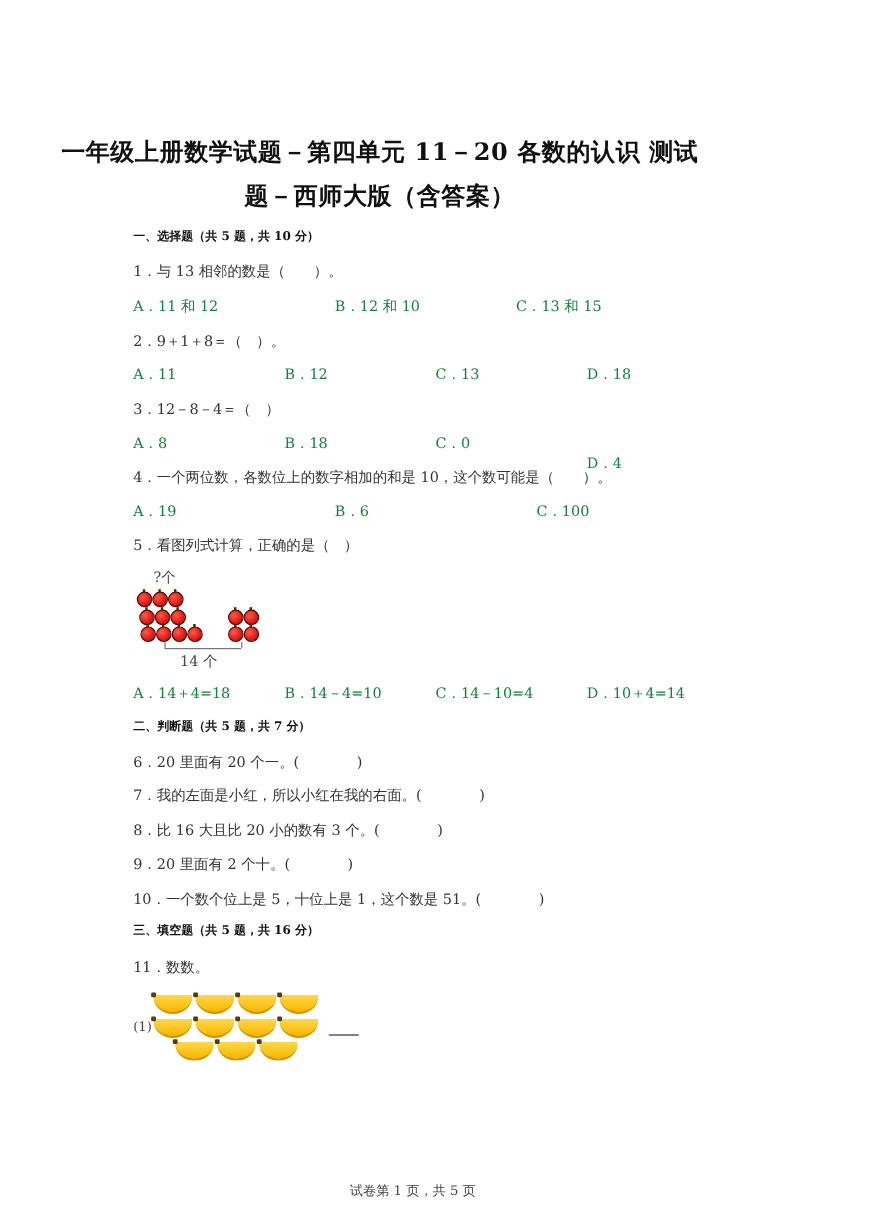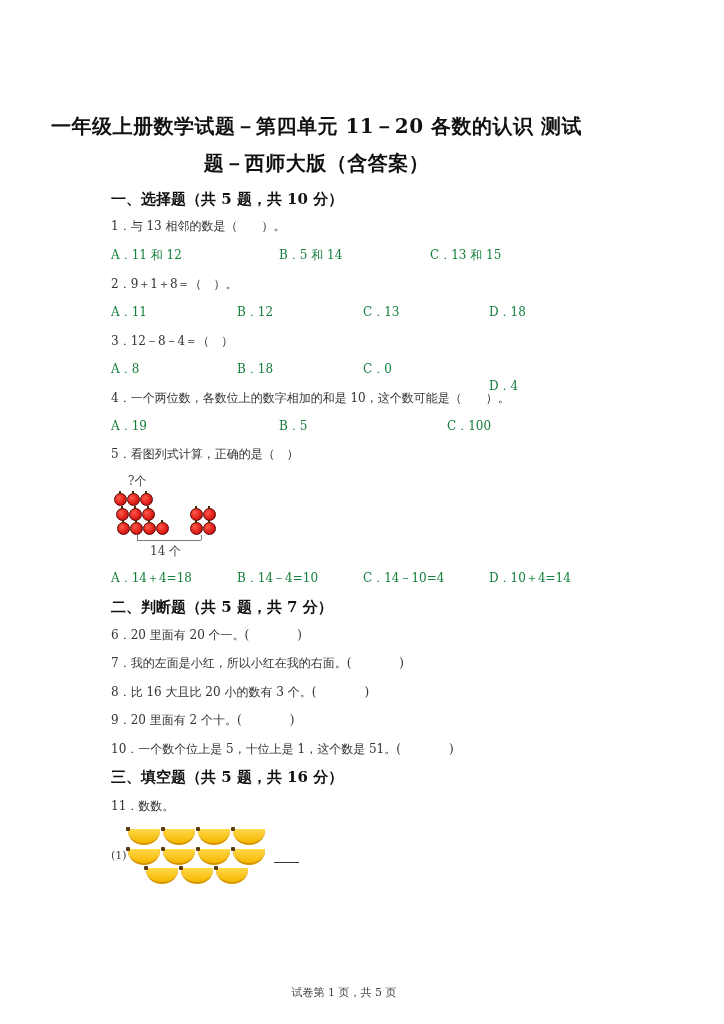--- a/index.html
+++ b/index.html
@@ -9,21 +9,21 @@
     color: #222;
   }
   .title {
     position: absolute; left: 0; width: 633px; text-align: center;
     font-size: 20px; font-weight: bold; color: #111; letter-spacing: 0.5px;
   }
   .line {
     position: absolute; left: 111px; font-size: 12px; color: #333; white-space: nowrap;
   }
   .section {
-    position: absolute; left: 111px; font-size: 15px; font-weight: bold; color: #111; white-space: nowrap;
+    position: absolute; left: 111px; font-size: 10px; font-weight: bold; color: #111; white-space: nowrap;
   }
   .opt { position: absolute; font-size: 12px; color: #15803d; white-space: nowrap; }
   .footer {
     position: absolute; left: 0; width: 688px; text-align: center; top: 985px;
     font-size: 11px; color: #444;
   }
   .figure { position: absolute; }
   .apple {
     position: absolute; width: 11px; height: 11px; border-radius: 50%;
     background: radial-gradient(circle at 35% 35%, #ff5a4a 0%, #e0201a 55%, #a00d0a 100%);
@@ -49,38 +49,38 @@
 </head>
 <body>
 
 <div class="title" style="top:113px;">一年级上册数学试题－第四单元  11－20 各数的认识  测试</div>
 <div class="title" style="top:150px;">题－西师大版（含答案）</div>
 
 <div class="section" style="top:190px;">一、选择题（共 5 题，共 10 分）</div>
 
 <div class="line" style="top:218px;">1．与 13 相邻的数是（　　）。</div>
 <div class="opt" style="left:111px; top:247px;">A．11 和 12</div>
-<div class="opt" style="left:279px; top:247px;">B．5 和 14</div>
+<div class="opt" style="left:279px; top:247px;">B．12 和 10</div>
 <div class="opt" style="left:430px; top:247px;">C．13 和 15</div>
 
 <div class="line" style="top:276px;">2．9＋1＋8＝（　）。</div>
 <div class="opt" style="left:111px; top:304px;">A．11</div>
 <div class="opt" style="left:237px; top:304px;">B．12</div>
 <div class="opt" style="left:363px; top:304px;">C．13</div>
 <div class="opt" style="left:489px; top:304px;">D．18</div>
 
 <div class="line" style="top:333px;">3．12－8－4＝（　）</div>
 <div class="opt" style="left:111px; top:361px;">A．8</div>
 <div class="opt" style="left:237px; top:361px;">B．18</div>
 <div class="opt" style="left:363px; top:361px;">C．0</div>
 <div class="opt" style="left:489px; top:378px;">D．4</div>
 
 <div class="line" style="top:390px;">4．一个两位数，各数位上的数字相加的和是 10，这个数可能是（　　）。</div>
 <div class="opt" style="left:111px; top:418px;">A．19</div>
-<div class="opt" style="left:279px; top:418px;">B．5</div>
+<div class="opt" style="left:279px; top:418px;">B．6</div>
 <div class="opt" style="left:447px; top:418px;">C．100</div>
 
 <div class="line" style="top:446px;">5．看图列式计算，正确的是（　）</div>
 
 <div class="figure" style="left:108px; top:470px; width:120px; height:90px;">
   <div class="fig-label" style="left:20px; top:3px;">?个</div>
 
   <div class="apple" style="left:6px; top:23px;"></div>
   <div class="apple" style="left:19px; top:23px;"></div>
   <div class="apple" style="left:32px; top:23px;"></div>

